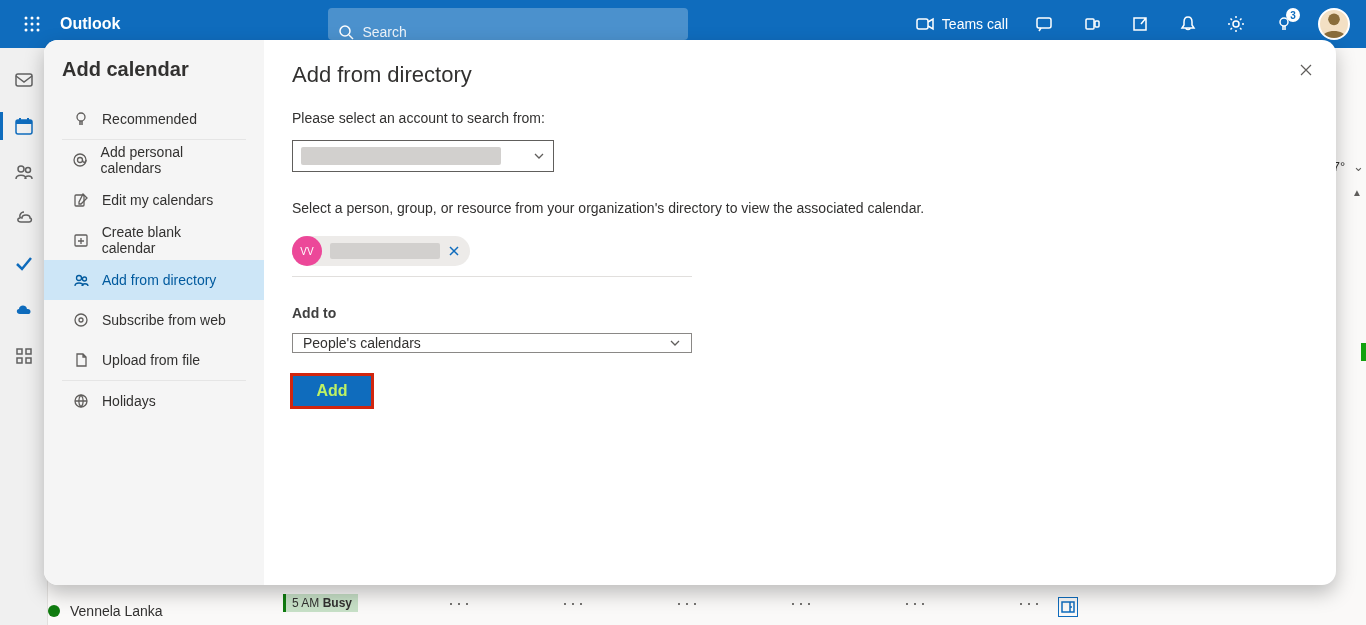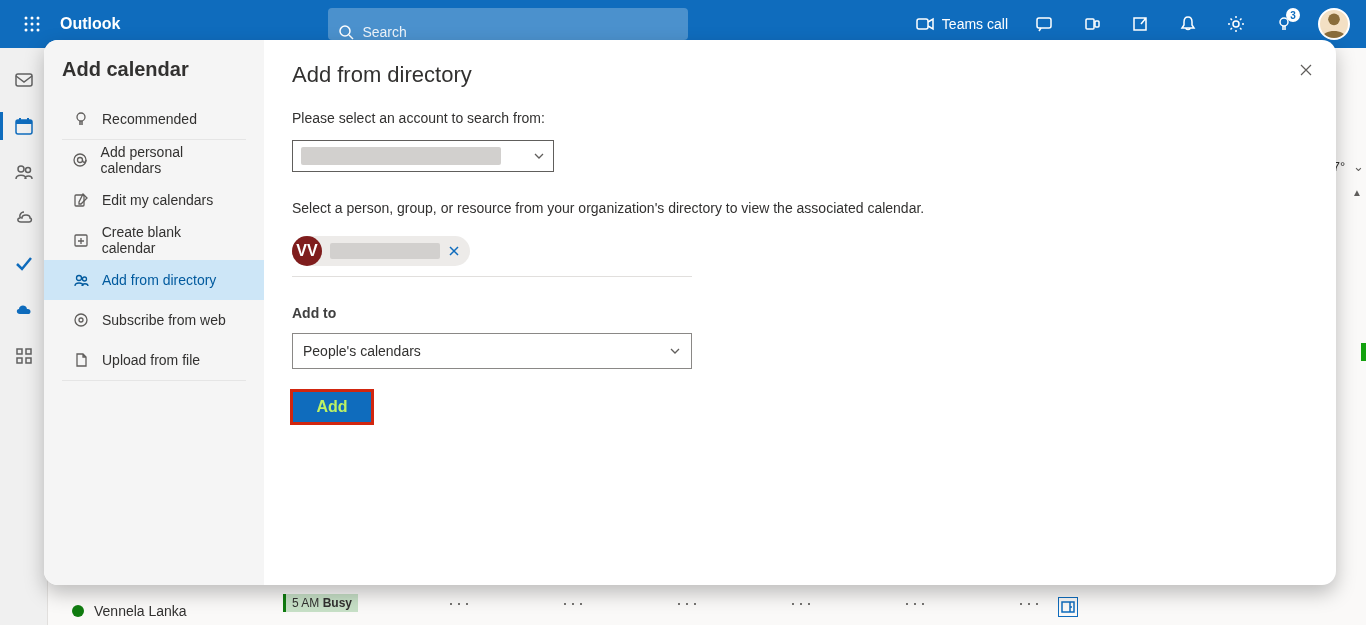--- a/index.html
+++ b/index.html
@@ -52,21 +52,21 @@
     }
     .bg-row {
       position:absolute; left:235px; right:310px; bottom: 8px; height: 28px;
       display:flex; align-items:center; gap: 90px;
     }
     .bg-event {
       background:#C7E0C7; color:#323130; font-size:12px; padding: 2px 6px; border-left:3px solid #107C10;
     }
     .more-dots { color:#605e5c; font-size: 18px; letter-spacing: 2px; cursor:default;}
     .bg-left-cal {
-      position:absolute; left:24px; bottom: 6px; display:flex; align-items:center; gap:10px;
+      position:absolute; left:0; bottom: 6px; display:flex; align-items:center; gap:10px;
       font-size: 14px; color:#323130;
     }
     .dot { width:12px;height:12px;border-radius:50%;background:#107C10;}
     .weather {
       position:absolute; right:2px; top:110px; font-size:13px; color:#323130; display:flex; align-items:center; gap:4px;
     }
     .scroll-btn {
       position:absolute; right:0; top:135px; width:18px; height:18px;
       display:flex;align-items:center;justify-content:center; color:#605e5c; font-size:10px;
     }
@@ -124,29 +124,29 @@
     .account-select .redact { width: 200px; }
 
     .people-row {
       border-bottom: 1px solid #e1dfdd; width: 400px; padding: 6px 0 10px; margin-bottom: 28px;
     }
     .chip {
       display:inline-flex; align-items:center; gap:8px; background:#EDEBE9;
       border-radius: 16px; height:30px; padding-right:10px;
     }
     .chip-avatar {
-      width:30px;height:30px;border-radius:50%;background:#7f1d1d;color:#fff;
-      font-size:16px;font-weight:700;display:flex;align-items:center;justify-content:center;
+      width:30px;height:30px;border-radius:50%;background:#ec4899;color:#fff;
+      font-size:10px;font-weight:400;display:flex;align-items:center;justify-content:center;
     }
     .chip .redact { width: 110px; height:16px; }
     .chip-x { color:#0F6CBD; cursor:pointer;}
 
     .addto-label { font-size:14px; color:#404040; font-weight:600; margin-bottom: 12px;}
     .addto-select {
-      width: 400px; height:36px; border:1px solid #8a8886; display:flex; align-items:center;
+      width: 400px; height:20px; border:1px solid #8a8886; display:flex; align-items:center;
       justify-content:space-between; padding: 0 10px; font-size:14px; color:#323130;
       margin-bottom: 22px;
     }
     .add-btn {
       background:#0F6CBD; color:#bef264; font-size:16px; font-weight:600;
       width: 80px; height:32px; display:flex; align-items:center; justify-content:center;
       outline: 3px solid #d1260f; outline-offset: -1px;
     }
 
     svg { display:block; }
@@ -380,20 +380,29 @@
       <span class="ml-icon">
           <svg width="16" height="16" viewBox="0 0 16 16" fill="none" stroke="currentColor" stroke-width="1.3">
             <path d="M4 2 H10 L13 5 V14 H4 Z M10 2 V5 H13"></path>
           </svg>
         </span>
       <span>Upload from file</span>
     </div>
 
     <div class="ml-group"></div>
 
+    <div class="ml-item">
+      <span class="ml-icon">
+          <svg width="16" height="16" viewBox="0 0 16 16" fill="none" stroke="currentColor" stroke-width="1.3">
+            <circle cx="8" cy="8" r="6"></circle>
+            <path d="M2 8 H14 M8 2 C5 5 5 11 8 14 M8 2 C11 5 11 11 8 14"></path>
+          </svg>
+        </span>
+      <span>Holidays</span>
+    </div>
 
   </div>
 
   <div class="modal-right">
     <h1>Add from directory</h1>
     <span class="close-x">
       <svg width="16" height="16" viewBox="0 0 16 16" stroke="currentColor" stroke-width="1.2">
           <path d="M3 3 L13 13 M13 3 L3 13"></path>
         </svg>
     </span>

